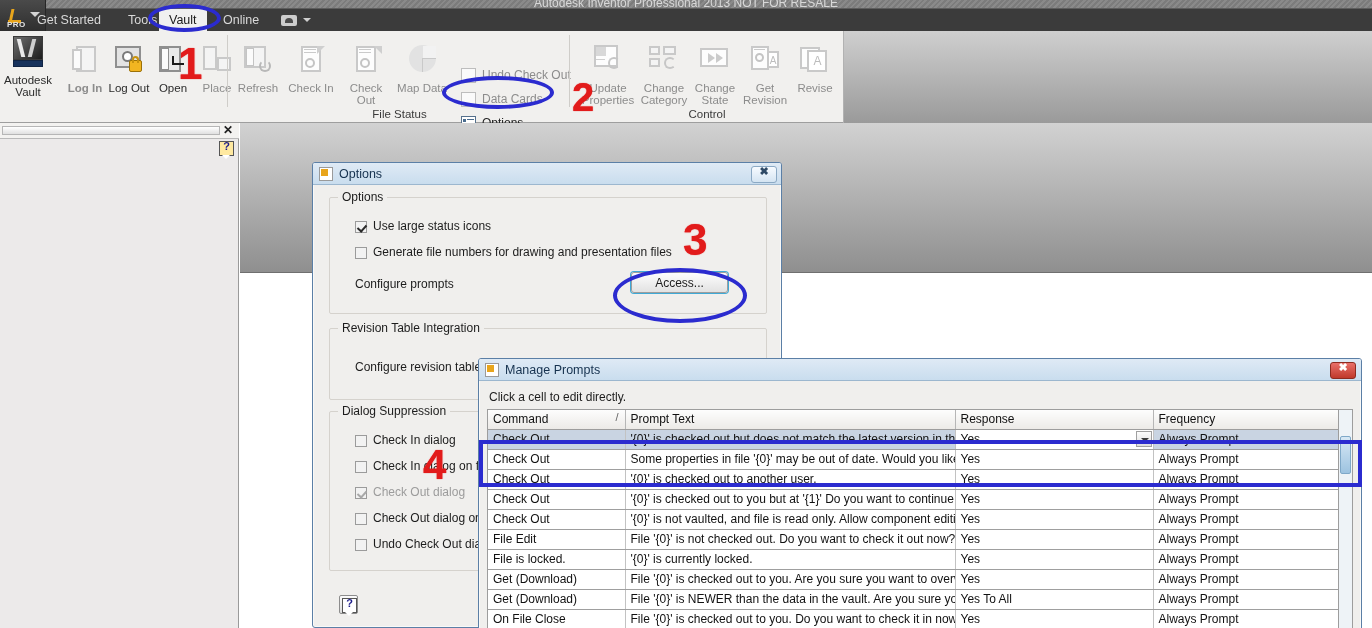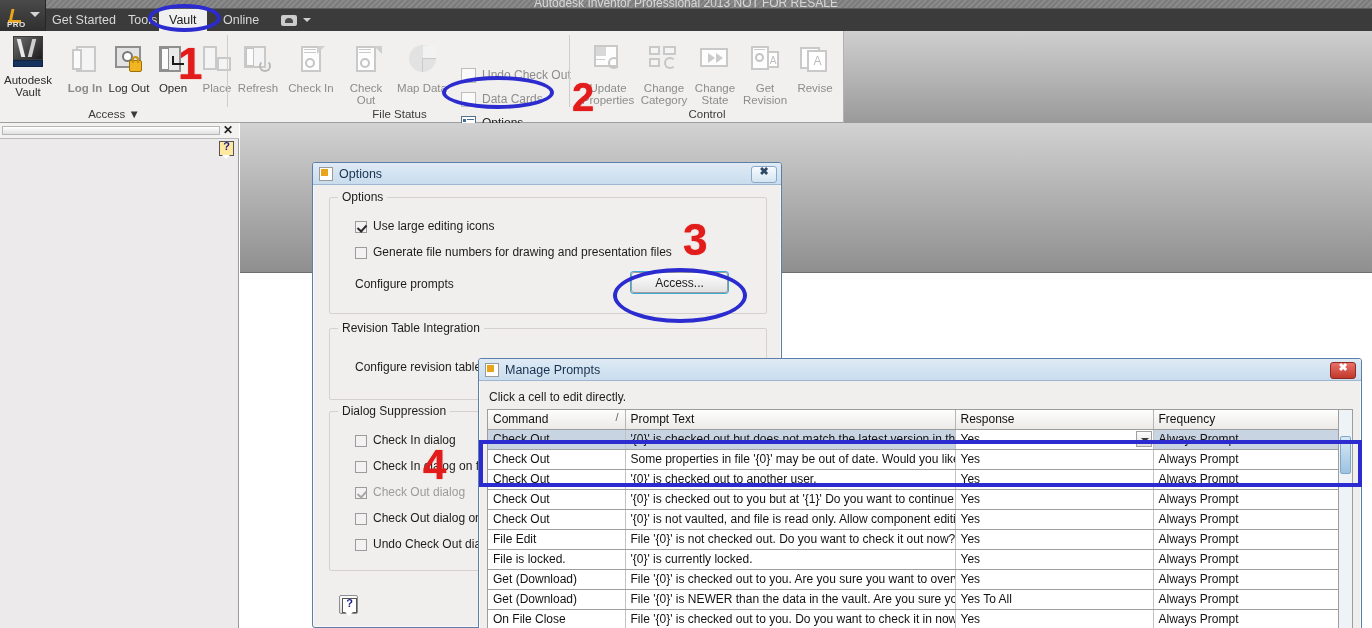--- a/index.html
+++ b/index.html
@@ -332,21 +332,21 @@
 <div id="tabstrip">
   <div class="appbtn">
     <div class="inv-logo">
       <div class="stroke1"></div>
         <div class="stroke2"></div>
     </div>
     <div class="pro">PRO</div>
     <div class="caret"></div>
   </div>
 
-  <div class="tabitem" id="tab0" style="left:42px;">Get Started</div>
+  <div class="tabitem" id="tab0" style="left:27px;">Get Started</div>
   <div class="tabitem" id="tab1" style="left:118px;">Tools</div>
   <div class="tabitem active" id="tab2" style="left:159px;">Vault</div>
   <div class="tabitem" id="tab3" style="left:213px;">Online</div>
 
   <div id="doc-dropdown" style="left:281px;">
     <div class="chip"></div>
     <div class="dd"></div>
   </div>
 </div>
 
@@ -395,21 +395,20 @@
     </div>
 
     <div class="rb-big" style="left:190px; top:10px;">
       <div class="rb-icon">
         <div class="cube" style="left:4px;top:3px;width:14px;height:24px;"></div>
         <div class="cube" style="left:18px;top:14px;width:14px;height:14px;"></div>
       </div>
       <span class="lbl">Place</span>
     </div>
 
-    <div class="panel-label">Access ▼</div>
     <div class="sep"></div>
   </div>
 
   <div class="rb-panel" style="left:229px; width:341px;">
     <div class="rb-big" style="left:2px; top:10px;">
       <div class="rb-icon">
         <div class="cube" style="left:4px;top:3px;width:22px;height:22px;"></div>
         <div style="position:absolute;left:6px;top:5px;width:8px;height:18px;background:#fbfbfb;border:1px solid #c4c4c4;"></div>
         <div style="position:absolute;left:19px;top:17px;width:12px;height:12px;border:2px solid #b8b8b8;border-radius:50%;border-top-color:transparent;"></div>
       </div>
@@ -549,21 +548,21 @@
     <div id="opt-close">
       <div class="x">✖</div>
     </div>
   </div>
 
   <div class="group" style="left:16px; top:34px; width:438px; height:117px;">
     <div class="glabel">Options</div>
 
     <div class="chkrow" style="left:25px; top:22px;">
       <div class="chkbox checked"></div>
-      <div class="clbl">Use large editing icons</div>
+      <div class="clbl">Use large status icons</div>
     </div>
 
     <div class="chkrow" style="left:25px; top:48px;">
       <div class="chkbox"></div>
       <div class="clbl">Generate file numbers for drawing and presentation files</div>
     </div>
 
     <div style="position:absolute; left:25px; top:79px; font-size:12px; color:#1c1c1c;">Configure prompts</div>
 
     <div class="btn focus" id="prompts-btn" style="left:301px; top:74px; width:97px; height:21px; line-height:20px;">Access...</div>

